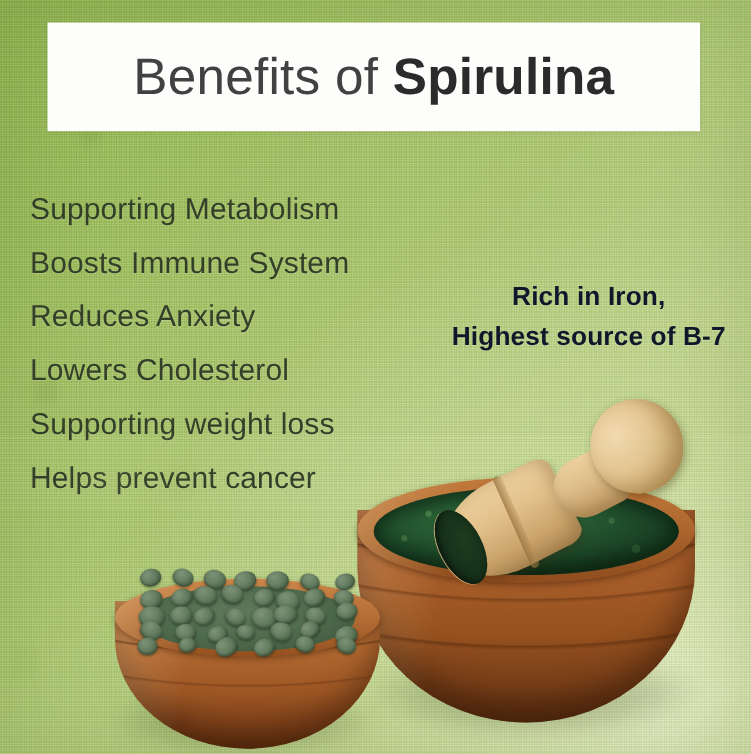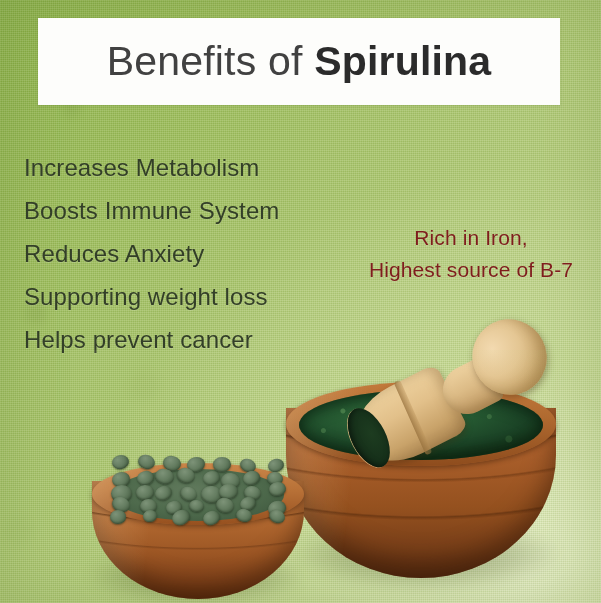--- a/index.html
+++ b/index.html
@@ -84,23 +84,23 @@
     text-shadow:0 1px 0 rgba(255,255,255,.12);
   }
 
   
   .callout{
     position:absolute;left:345px;top:222px;width:252px;
     text-align:center;
   }
   .callout-line{
     font-size:21px;
-    font-weight:400;
+    font-weight:700;
     line-height:32px;
-    color:#7f1d1d;
+    color:#0f172a;
     white-space:nowrap;
     letter-spacing:.1px;
     text-shadow:0 1px 0 rgba(255,255,255,.14);
   }
 
   
   .photo-big{
     position:absolute;left:286px;top:368px;width:300px;height:235px;
   }
   
@@ -263,23 +263,24 @@
   <div class="bg-base"></div>
   <div class="bg-mottle"></div>
   <div class="bg-tex"></div>
   <div class="bg-vignette"></div>
 
   <div class="title-banner">
     <div class="title-text"><span class="title-light">Benefits of </span><span class="title-bold">Spirulina</span></div>
   </div>
 
   <ul class="benefit-list">
-    <li class="benefit-item">Increases Metabolism</li>
+    <li class="benefit-item">Supporting Metabolism</li>
     <li class="benefit-item">Boosts Immune System</li>
     <li class="benefit-item">Reduces Anxiety</li>
+    <li class="benefit-item">Lowers Cholesterol</li>
     <li class="benefit-item">Supporting weight loss</li>
     <li class="benefit-item">Helps prevent cancer</li>
   </ul>
 
   <div class="callout">
     <div class="callout-line">Rich in Iron,</div>
     <div class="callout-line">Highest source of B-7</div>
   </div>
 
   <div class="photo-big">

